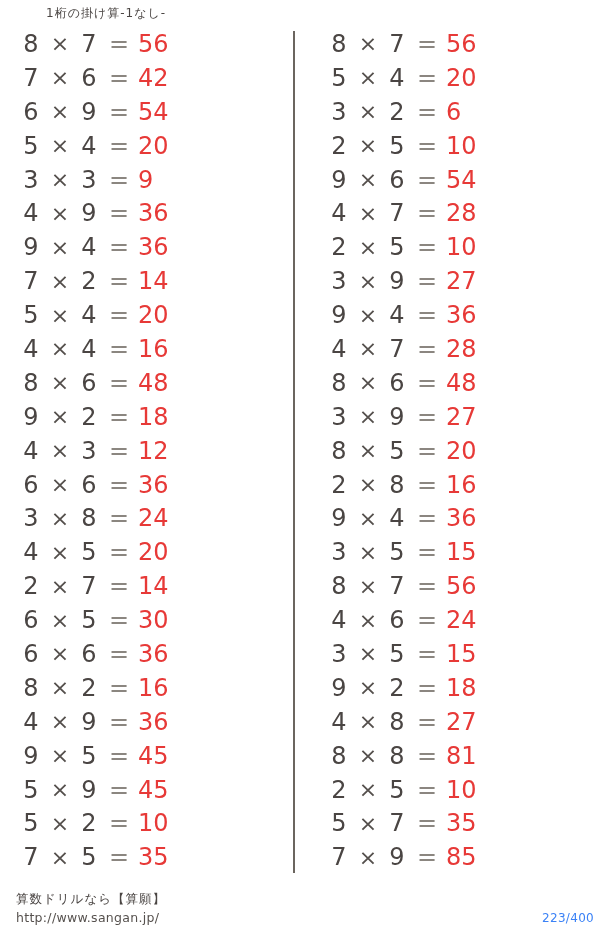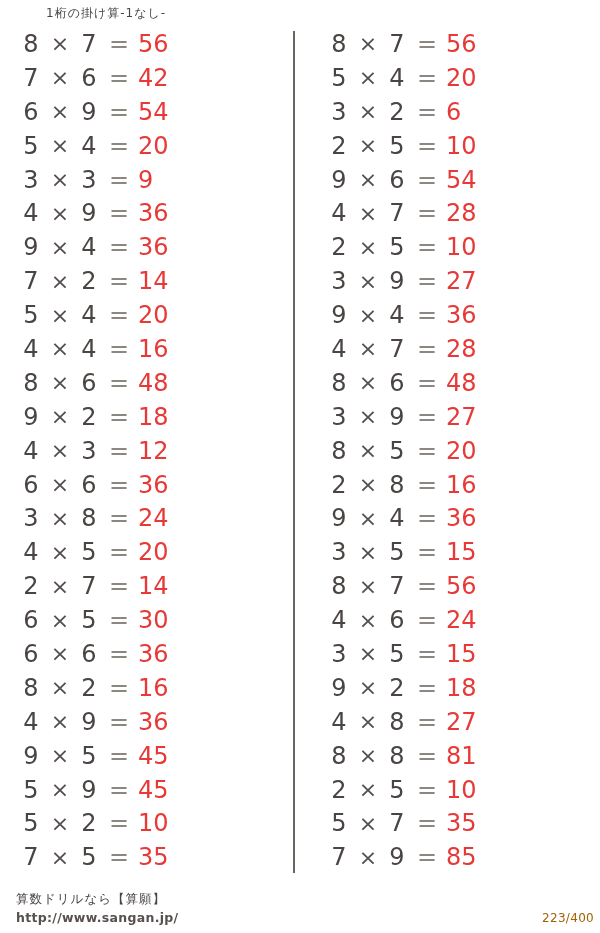--- a/index.html
+++ b/index.html
@@ -50,25 +50,25 @@
     min-width: 50px;
     text-align: left;
     color: #e73937;
   }
   .footer-left {
     position: absolute; left: 8px; top: 891px;
     color: #4a4543;
     margin-left: 8px;
   }
   .footer-site { font-size: 12.5px; letter-spacing: 1px; }
-  .footer-url  { font-size: 12.5px; color: #56514e; margin-top: 2px; letter-spacing: .3px; font-weight: bold; }
+  .footer-url  { font-size: 12.5px; color: #56514e; margin-top: 2px; letter-spacing: .3px; }
   .footer-right {
     position: absolute; right: 6px; top: 911px;
     display: flex; align-items: baseline; gap: 22px;
-    font-size: 12px; color: #a16207;
+    font-size: 12px; color: #3b82f6;
     letter-spacing: .3px;
   }
 </style>
 </head>
 <body>
 
 <div class="page">
 
   <div class="title">1桁の掛け算-1なし-</div>
 

